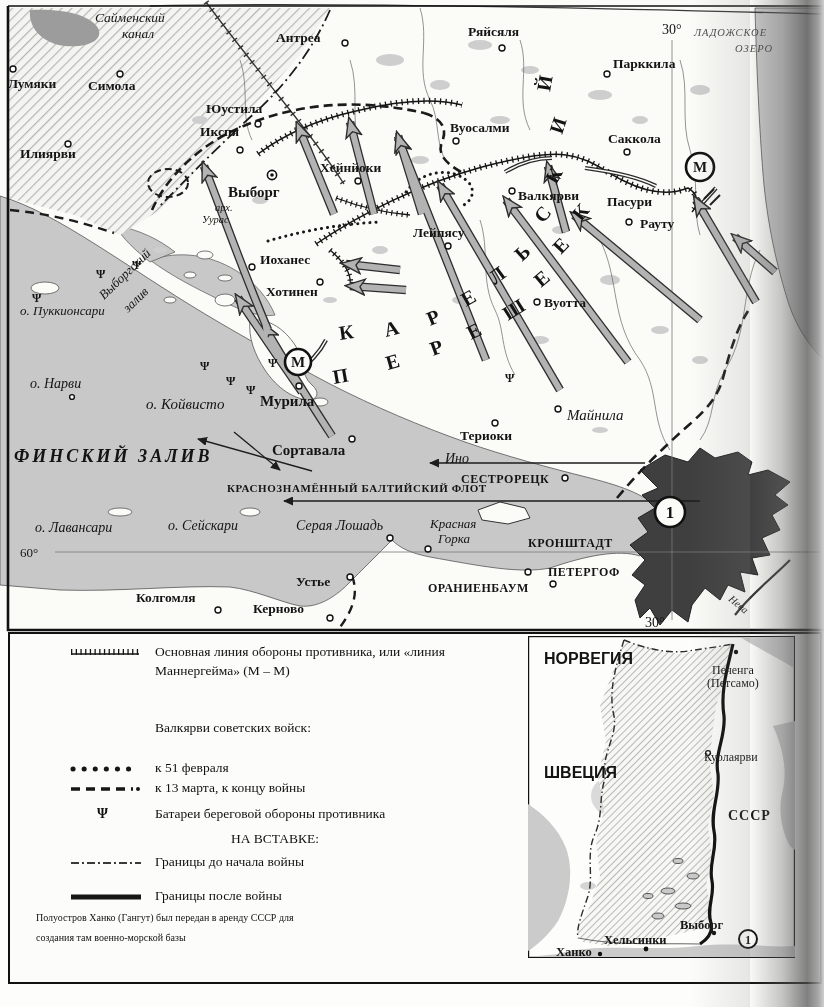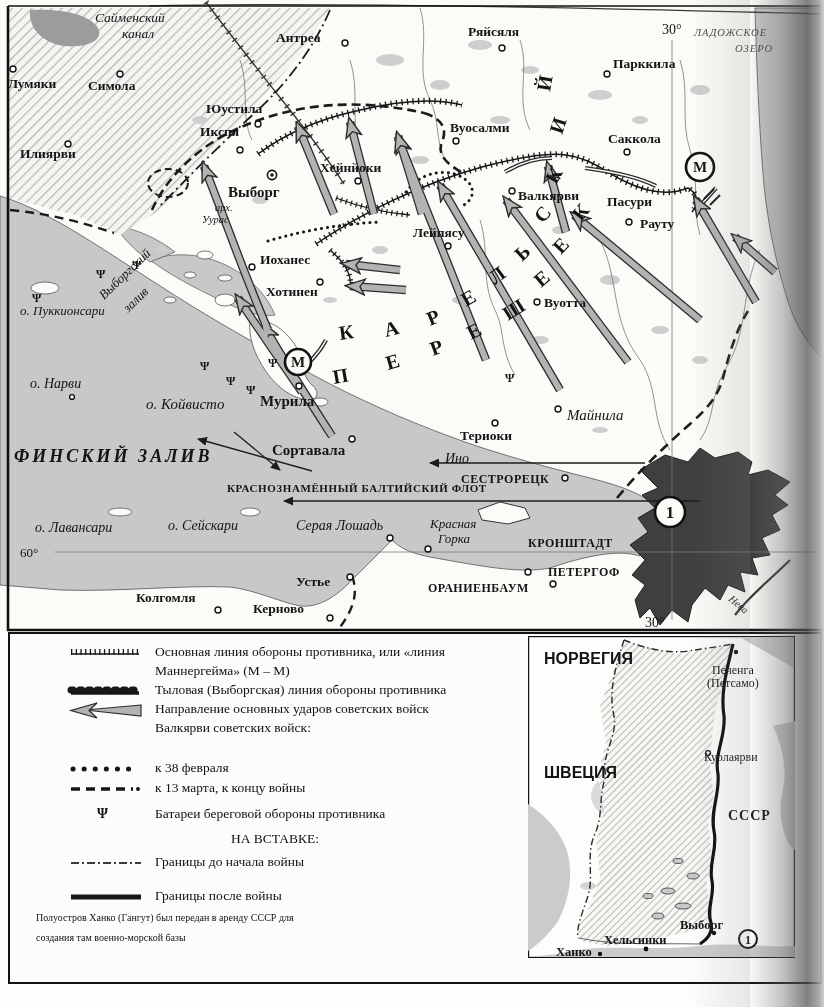--- a/index.html
+++ b/index.html
@@ -394,46 +394,32 @@
 
   <div class="lrow" style="top:10px">
     <svg class="lsym" width="78" height="18">
       <line x1="4" y1="10" x2="72" y2="10" stroke="#161616" stroke-width="1.6"></line>
       <line x1="4" y1="8" x2="72" y2="8" stroke="#161616" stroke-width="6" stroke-dasharray="1.3,3.4"></line>
     </svg>
     <span class="ltxt">Основная линия обороны противника, или «линия</span>
     <span class="ltxt" style="top:19px">Маннергейма» (М – М)</span>
   </div>
 
-  <div class="lrow" style="top:48px">
-    <svg class="lsym" width="78" height="18">
-      <line x1="4" y1="11" x2="72" y2="11" stroke="#161616" stroke-width="3.4"></line>
-      <line x1="4" y1="8" x2="72" y2="8" stroke="#161616" stroke-width="7" stroke-dasharray="2.2,6.5" stroke-linecap="round"></line>
-    </svg>
-    <span class="ltxt">Тыловая (Выборгская) линия обороны противника</span>
-  </div>
-
-  <div class="lrow" style="top:67px">
-    <svg class="lsym" width="78" height="20">
-      <path d="M74,4 L18,9 L74,15 Z" fill="#b3b3b3" stroke="#2d2d2d" stroke-width="1.2"></path>
-      <path d="M30,2 L4,9.5 L30,17 L22,9.5 Z" fill="#b3b3b3" stroke="#2d2d2d" stroke-width="1.3"></path>
-    </svg>
-    <span class="ltxt">Направление основных ударов советских войск</span>
-  </div>
+
 
   <div class="lrow" style="top:86px">
     <span class="ltxt">Валкярви советских войск:</span>
   </div>
 
 
   <div class="lrow" style="top:126px">
     <svg class="lsym" width="78" height="18">
       <line x1="6" y1="9" x2="72" y2="9" stroke="#161616" stroke-width="5" stroke-linecap="round" stroke-dasharray="0.1,11"></line>
     </svg>
-    <span class="ltxt">к 38 февраля</span>
+    <span class="ltxt">к 51 февраля</span>
   </div>
 
   <div class="lrow" style="top:146px">
     <svg class="lsym" width="78" height="18">
       <line x1="4" y1="9" x2="66" y2="9" stroke="#161616" stroke-width="3.4" stroke-dasharray="9,6"></line>
       <circle cx="71" cy="9" r="2" fill="#161616"></circle>
     </svg>
     <span class="ltxt">к 13 марта, к концу войны</span>
   </div>
 

